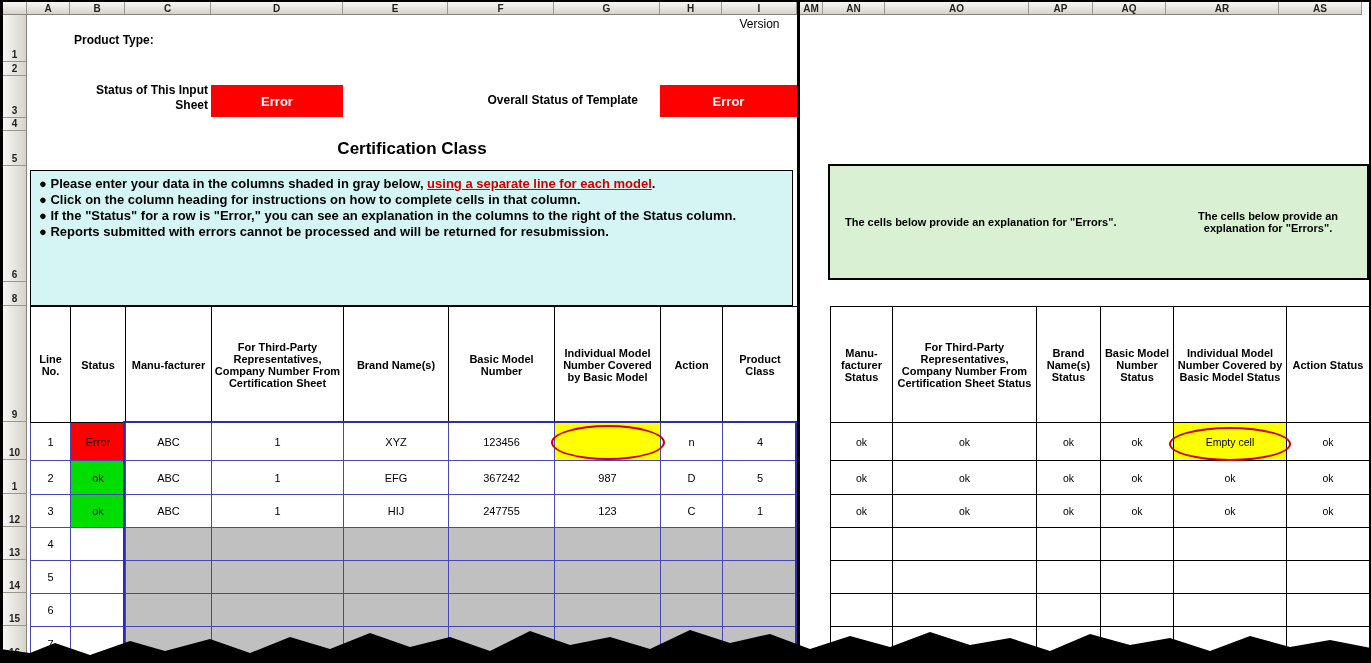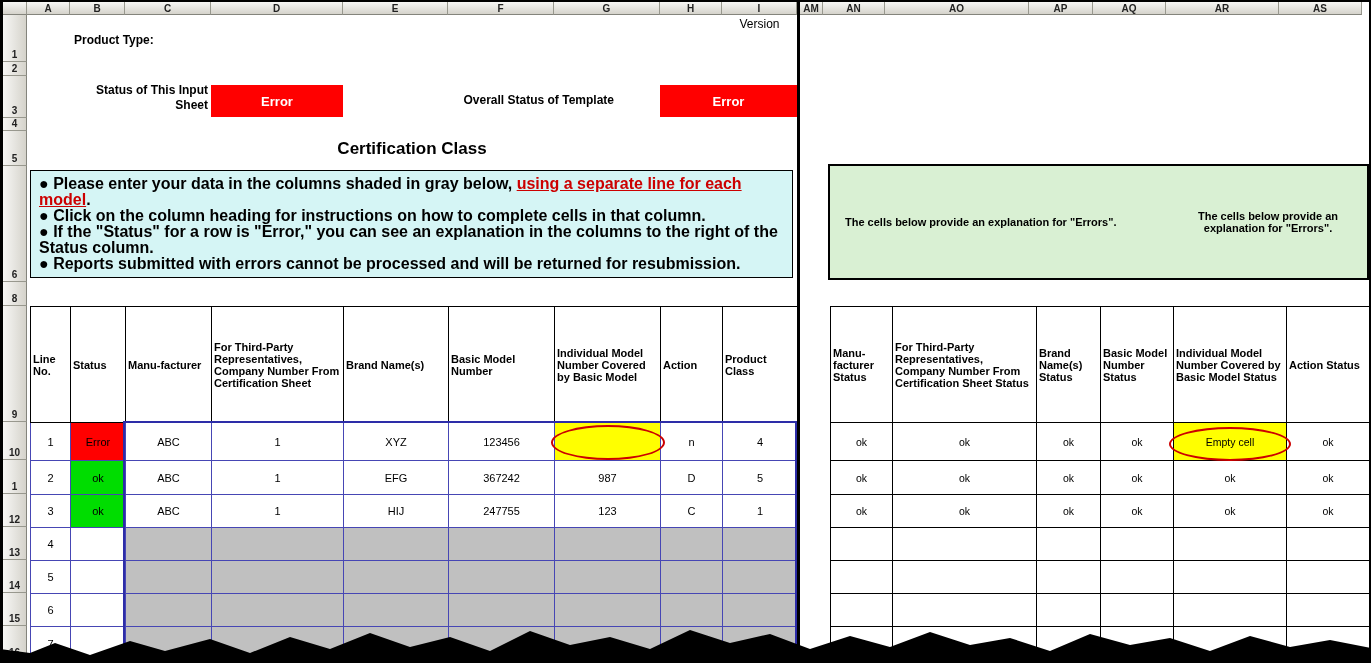--- a/index.html
+++ b/index.html
@@ -19,31 +19,31 @@
         font-size:10px;font-weight:bold;color:#222;padding-bottom:1px;}
   
   .pane-div{position:absolute;left:797px;top:0;width:3px;height:663px;background:#000;z-index:6;}
   
   .lbl{position:absolute;font-weight:bold;font-size:12px;}
   .badge{position:absolute;background:#ff0000;color:#fff;font-weight:bold;font-size:13px;
          display:flex;align-items:center;justify-content:center;z-index:3;}
   .title{position:absolute;left:27px;width:770px;top:139px;text-align:center;
          font-size:17px;font-weight:bold;}
   
-  .cyanbox{position:absolute;left:30px;top:170px;width:763px;height:108px;box-sizing:border-box;
-           background:#d5f5f5;border:1px solid #000;padding:5px 8px;font-size:16px;font-weight:bold;line-height:16px;}
+  .cyanbox{position:absolute;left:30px;top:170px;width:763px;height:136px;box-sizing:border-box;
+           background:#d5f5f5;border:1px solid #000;padding:5px 8px;font-size:13px;font-weight:bold;line-height:16px;}
   .cyanbox .red{color:#cc0000;text-decoration:underline;}
   .greenbox{position:absolute;left:828px;top:164px;width:541px;height:116px;box-sizing:border-box;
             background:#d9f0d3;border:2px solid #000;display:flex;align-items:center;
             font-size:11px;font-weight:bold;}
   .greenbox .gleft{flex:1;padding-left:15px;padding-right:8px;}
   .greenbox .gright{width:190px;text-align:center;padding-right:4px;}
   
   table{border-collapse:collapse;table-layout:fixed;position:absolute;background:#fff;z-index:2;}
-  th{border:1px solid #000;font-weight:bold;font-size:11px;padding:2px;vertical-align:middle;text-align:left;background:#fff;margin-top:34px;}
+  th{border:1px solid #000;font-weight:bold;font-size:11px;padding:2px;vertical-align:middle;text-align:center;background:#fff;margin-top:34px;}
   td{font-size:11px;text-align:center;vertical-align:middle;padding:0 2px;overflow:hidden;}
   .lt td{border:1px solid #4646b4;}
   .rt td{border:1px solid #000;font-size:10.5px;}
   .bg-red{background:#ff0000;}
   .bg-green{background:#00dd00;}
   .bg-yellow{background:#ffff00;text-align:center;}
   .bg-gray{background:#c0c0c0;}
   .blue-outline{position:absolute;left:123px;top:421px;width:674px;height:242px;
                 border:2px solid #2d2da8;box-sizing:border-box;pointer-events:none;z-index:3;}
   .red-ellipse{position:absolute;border:2px solid #cc0000;border-radius:50%;z-index:10;pointer-events:none;}
@@ -96,21 +96,21 @@
     <div class="rhdr" style="height:33px">15</div>
     <div class="rhdr" style="height:34px">16</div>
   </div>
 
   <div class="pane-div"></div>
 
   <div class="lbl" style="left:74px;top:33px">Product Type:</div>
   <div class="lbl" style="left:722px;top:17px;width:75px;text-align:center;font-weight:normal">Version</div>
   <div class="lbl" style="left:76px;top:83px;width:132px;text-align:right;line-height:15px">Status of This Input Sheet</div>
   <div class="badge" style="left:211px;top:85px;width:132px;height:32px">Error</div>
-  <div class="lbl" style="left:424px;top:93px;width:190px;text-align:right">Overall Status of Template</div>
+  <div class="lbl" style="left:448px;top:93px;width:190px;text-align:right">Overall Status of Template</div>
   <div class="badge" style="left:660px;top:85px;width:137px;height:32px">Error</div>
   <div class="title">Certification Class</div>
 
   <div class="cyanbox">
     <div>
       <span>●</span>
       <span>Please enter your data in the columns shaded in gray below, </span><span class="red">using a separate line for each model</span><span>.</span>
     </div>
     <div>
       <span>●</span>

